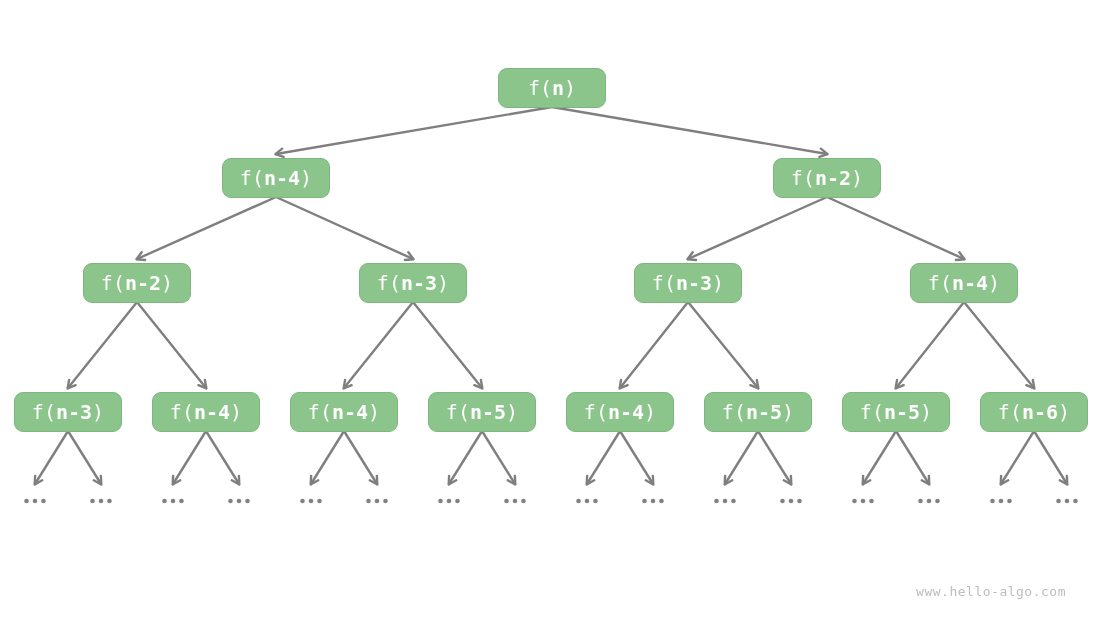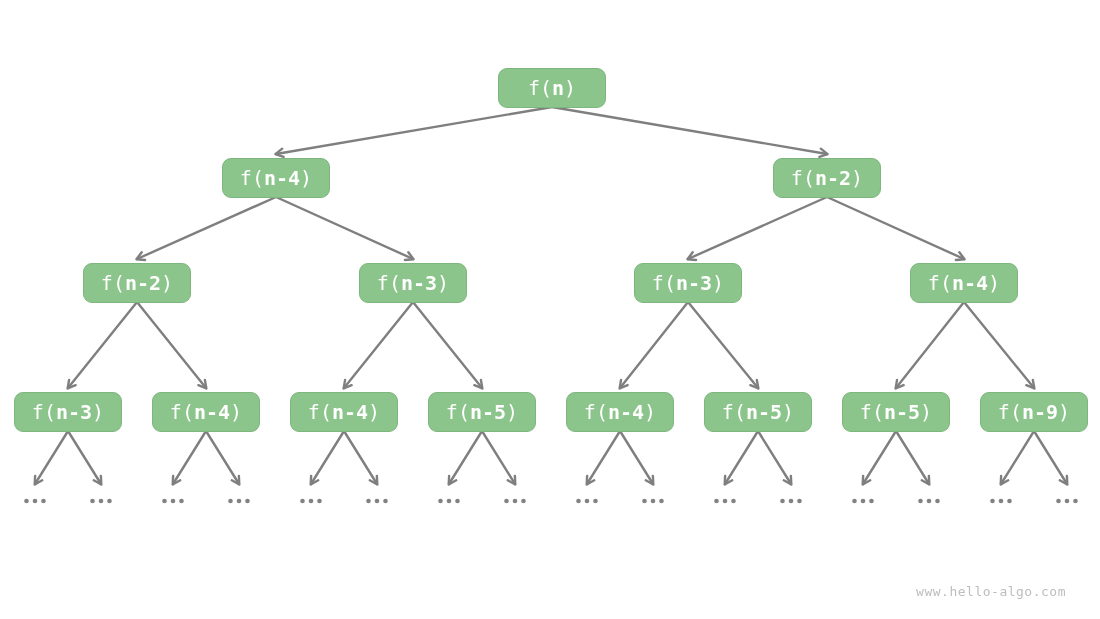--- a/index.html
+++ b/index.html
@@ -228,18 +228,18 @@
         <span class="arg">n-5</span>
         <span class="post">)</span>
       </div>
       <div class="node" style="left: 842px; top: 392px; width: 108px; height: 40px;">
         <span class="pre">f(</span>
         <span class="arg">n-5</span>
         <span class="post">)</span>
       </div>
       <div class="node" style="left: 980px; top: 392px; width: 108px; height: 40px;">
         <span class="pre">f(</span>
-        <span class="arg">n-9</span>
+        <span class="arg">n-6</span>
         <span class="post">)</span>
       </div>
     </div>
   <div class="watermark">www.hello-algo.com</div>
 </div>
 
 </body></html>

